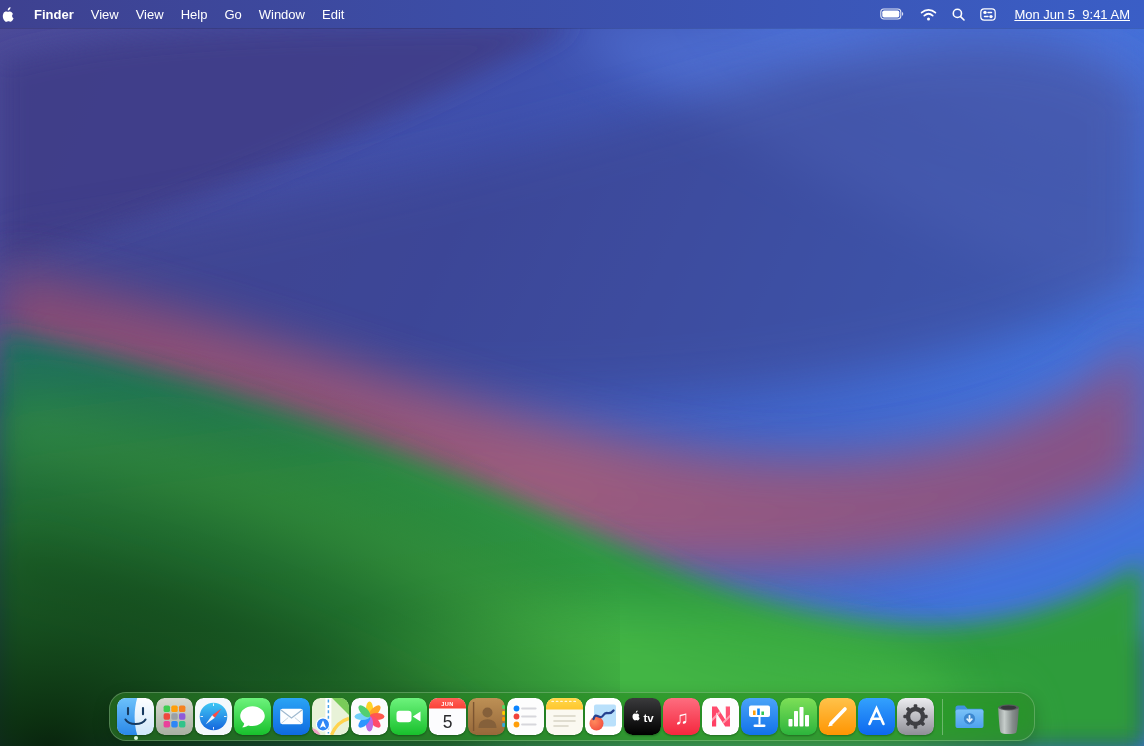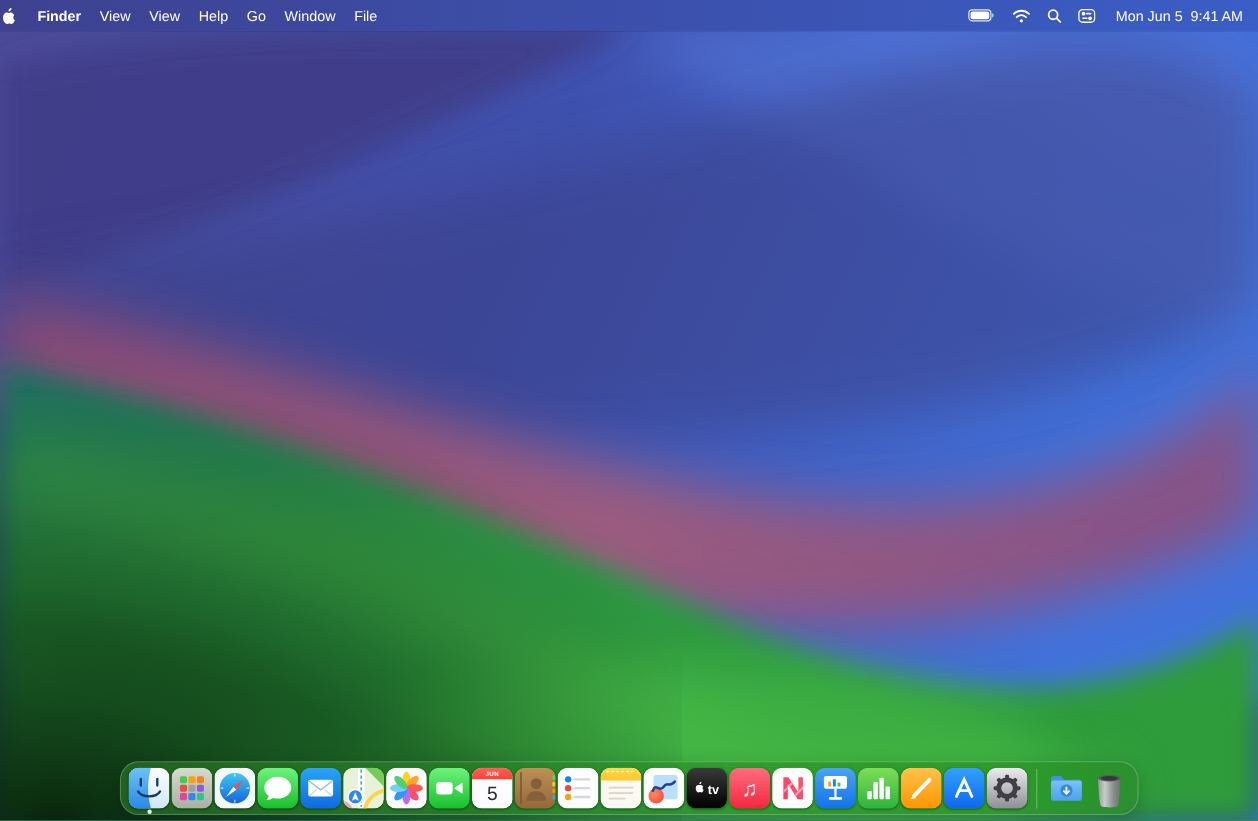--- a/index.html
+++ b/index.html
@@ -11,21 +11,21 @@
   .menubar{position:absolute;top:0;left:0;right:0;height:28px;display:flex;
            justify-content:space-between;align-items:center;color:#fff;
            font-size:13px;padding:0 14px 0 2px;box-sizing:border-box;
            background:linear-gradient(90deg,#3e4190 0%,#3c4da6 40%,#3a5ec6 100%);
            box-shadow:0 0.5px 0 rgba(0,0,0,.28);z-index:5;}
   .mb-left{display:flex;align-items:center;gap:17px;}
   .mb-right{display:flex;align-items:center;gap:15px;}
   .mitem{cursor:default;white-space:nowrap;}
   .mitem.active{font-weight:700;}
   .apple-logo{display:flex;align-items:center;margin-right:2px;}
-  .clock{margin-left:3px;white-space:pre;}
+  .clock{margin-left:3px;white-space:pre;text-decoration:underline;}
 
   
   .dock{position:absolute;bottom:5px;left:50%;transform:translateX(-50%);
         display:flex;align-items:center;gap:2px;padding:5px 7px;
         border-radius:17px;z-index:5;
         background:rgba(52,130,46,.55);
         backdrop-filter:blur(16px) saturate(1.4);
         -webkit-backdrop-filter:blur(16px) saturate(1.4);
         border:1px solid rgba(255,255,255,.22);
         box-shadow:0 6px 16px rgba(0,20,0,.25);}
@@ -93,21 +93,21 @@
         <path d="M66,0 C52,2 42,14 44,28 C58,28 68,14 66,0 Z"></path>
         <path d="M78,45 C70,36 59,34 52,38 C48,40 44,40 40,38 C30,33 17,37 10,48 C-2,67 4,96 16,110 C21,116 27,121 34,120 C40,120 42,116 50,116 C58,116 60,120 66,120 C73,120 78,115 83,108 C87,102 89,97 91,91 C79,86 74,66 86,57 C84,52 81,48 78,45 Z"></path>
       </svg>
     </span>
     <span class="mitem active">Finder</span>
     <span class="mitem">View</span>
     <span class="mitem">View</span>
     <span class="mitem">Help</span>
     <span class="mitem">Go</span>
     <span class="mitem">Window</span>
-    <span class="mitem">File</span>
+    <span class="mitem">Edit</span>
   </div>
   <div class="mb-right">
     <span style="display:flex">
       <svg width="25" height="12" viewBox="0 0 25 12">
         <rect x="0.8" y="1" width="20" height="10" rx="3" fill="none" stroke="rgba(255,255,255,.85)" stroke-width="1.1"></rect>
         <rect x="2.3" y="2.5" width="17" height="7" rx="1.8" fill="#fff"></rect>
         <path d="M22,4.1 v3.8 c1.6,-0.3 1.6,-3.5 0,-3.8 z" fill="rgba(255,255,255,.8)"></path>
       </svg>
     </span>
     <span style="display:flex">

